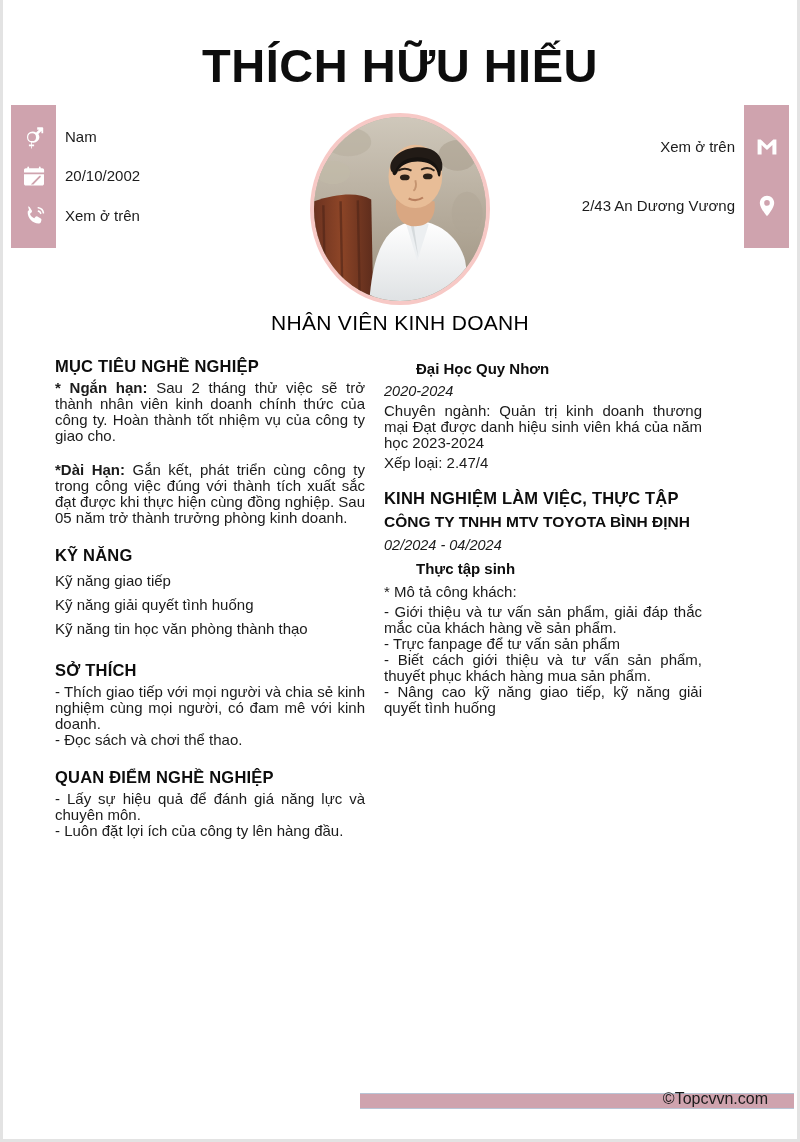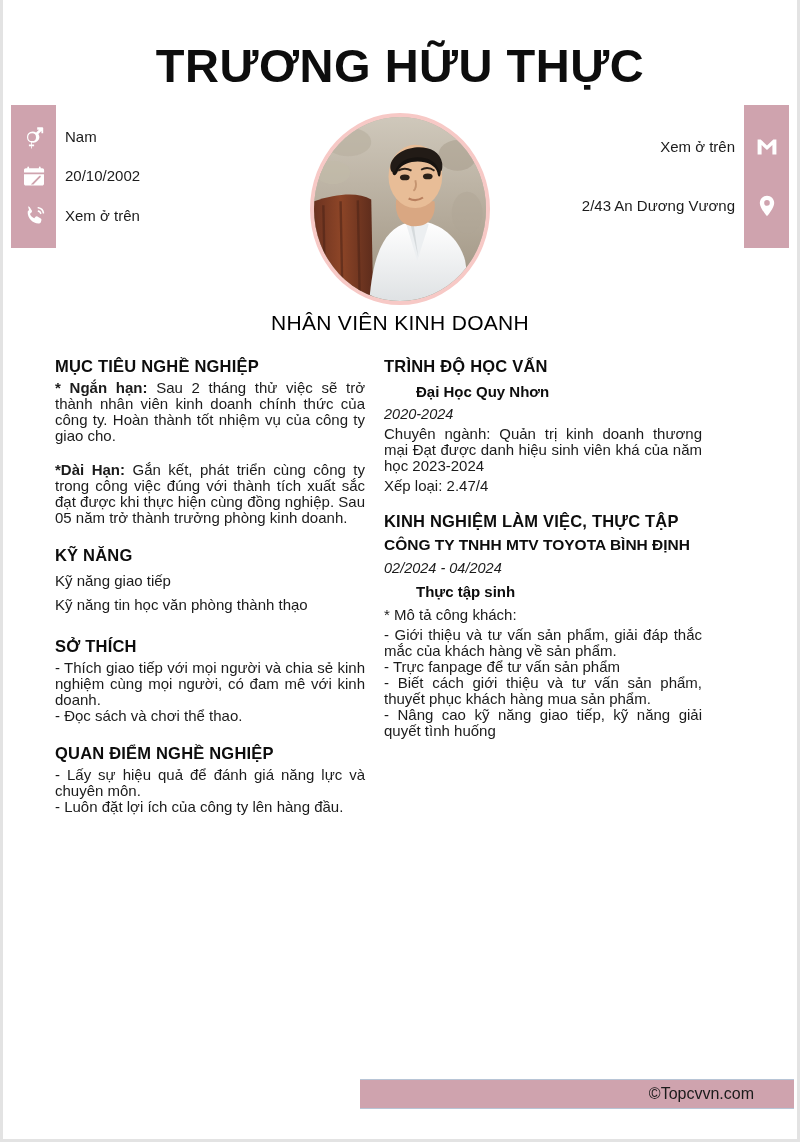--- a/index.html
+++ b/index.html
@@ -151,37 +151,37 @@
   .sub-b { font-size: 15px; font-weight: bold; line-height: 23px; color: #0d0d0d; margin-left: 32px; }
   .sub-i { font-size: 14.5px; font-style: italic; line-height: 23px; color: #1b1b1b; }
   .org-caps { font-size: 15.5px; font-weight: bold; line-height: 24px; color: #0d0d0d; }
 
   
   .footer-bar {
     position: absolute;
     left: 357px;
     right: 3px;
     bottom: 30px;
-    height: 30px;
+    height: 16px;
     background: #cfa3ae;
     border-top: 1px solid #b8c5d6;
     border-bottom: 1px solid #b8c5d6;
     display: flex;
-    align-items: center;
+    align-items: flex-end;
     justify-content: flex-end;
-    padding-right: 40px;
+    padding-right: 26px;
   }
   .footer-text { font-size: 16px; color: #1b1b1b; }
 </style>
 </head>
 <body>
 
 <div class="page">
 
-  <div class="name-title">TRƯƠNG HỮU THỰC</div>
+  <div class="name-title">THÍCH HỮU HIẾU</div>
 
   <div class="contact-strip">
 
     <div class="side-bar left">
       <span class="ic">
         <svg viewBox="0 0 24 24">
             <path d="M15.2 2.2h5.1c.5 0 .9.4.9.9v5.1h-1.8V6.1l-3 3a5.6 5.6 0 0 1-.9 7 5.7 5.7 0 0 1-5.6 1.4v2h2.2v1.8h-2.2v2.1H9.1v-2.1H6.9v-1.8h2.2v-2A5.7 5.7 0 0 1 5 12.2a5.7 5.7 0 0 1 9.1-4.6l2.9-2.9h-1.8V2.2zm-5.1 6.1a3.9 3.9 0 1 0 0 7.8 3.9 3.9 0 0 0 0-7.8z"></path>
           </svg>
       </span>
       <span class="ic">
@@ -275,41 +275,41 @@
       <div class="blk">
         <div class="sec-h">MỤC TIÊU NGHỀ NGHIỆP</div>
         <p class="body"><span class="b">* Ngắn hạn:</span><span> Sau 2 tháng thử việc sẽ trở thành nhân viên kinh doanh chính thức của công ty. Hoàn thành tốt nhiệm vụ của công ty giao cho.</span></p>
         <div class="gap"></div>
         <p class="body"><span class="b">*Dài Hạn:</span><span> Gắn kết, phát triển cùng công ty trong công việc đúng với thành tích xuất sắc đạt được khi thực hiện cùng đồng nghiệp. Sau 05 năm trở thành trưởng phòng kinh doanh.</span></p>
       </div>
 
       <div class="blk">
         <div class="sec-h">KỸ NĂNG</div>
         <p class="plain">Kỹ năng giao tiếp</p>
+        <p class="plain">Kỹ năng giải quyết tình huống</p>
         <p class="plain">Kỹ năng tin học văn phòng thành thạo</p>
       </div>
 
       <div class="blk">
         <div class="sec-h">SỞ THÍCH</div>
         <p class="body">- Thích giao tiếp với mọi người và chia sẻ kinh nghiệm cùng mọi người, có đam mê với kinh doanh.</p>
         <p class="body left">- Đọc sách và chơi thể thao.</p>
       </div>
 
       <div class="blk">
         <div class="sec-h">QUAN ĐIỂM NGHỀ NGHIỆP</div>
         <p class="body">- Lấy sự hiệu quả để đánh giá năng lực và chuyên môn.</p>
         <p class="body">- Luôn đặt lợi ích của công ty lên hàng đầu.</p>
       </div>
 
     </div>
 
     <div class="col-right">
 
       <div class="blk sm">
-        <div class="sec-h">TRÌNH ĐỘ HỌC VẤN</div>
         <div class="sub-b">Đại Học Quy Nhơn</div>
         <div class="sub-i">2020-2024</div>
         <p class="body">Chuyên ngành: Quản trị kinh doanh thương mại Đạt được danh hiệu sinh viên khá của năm học 2023-2024</p>
         <p class="plain">Xếp loại: 2.47/4</p>
       </div>
 
       <div class="blk">
         <div class="sec-h tight">KINH NGHIỆM LÀM VIỆC, THỰC TẬP</div>
         <div class="org-caps">CÔNG TY TNHH MTV TOYOTA BÌNH ĐỊNH</div>
         <div class="sub-i">02/2024 - 04/2024</div>

